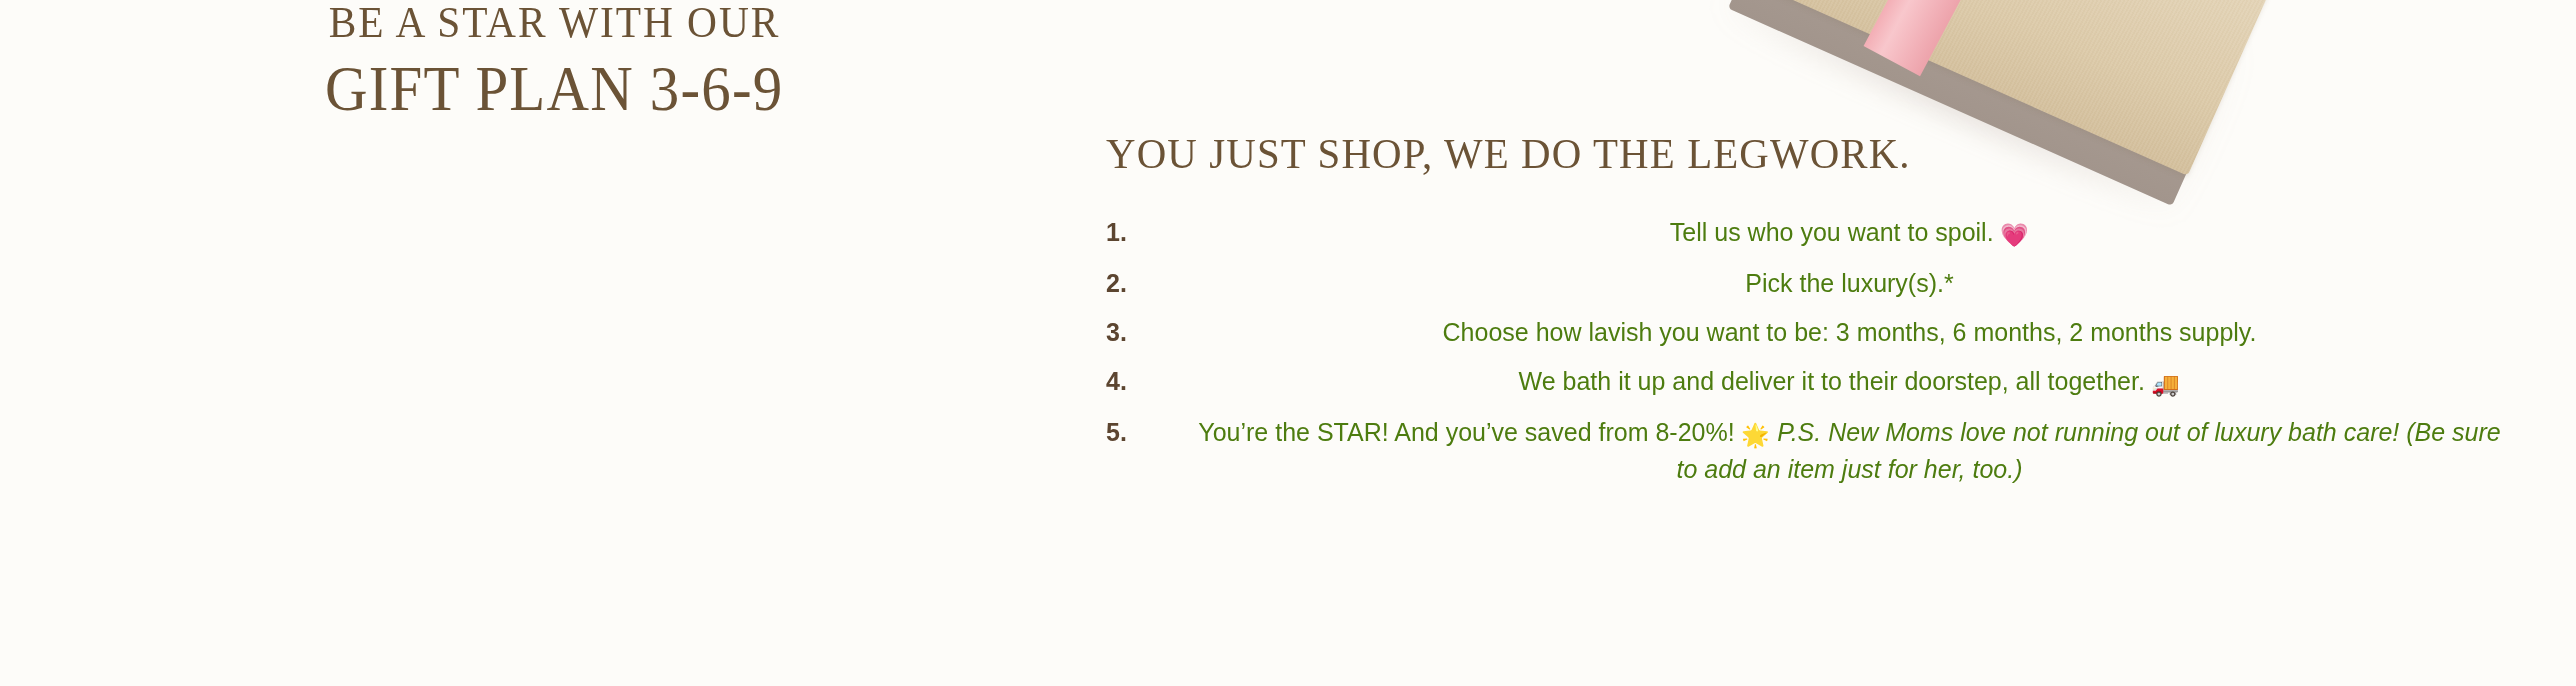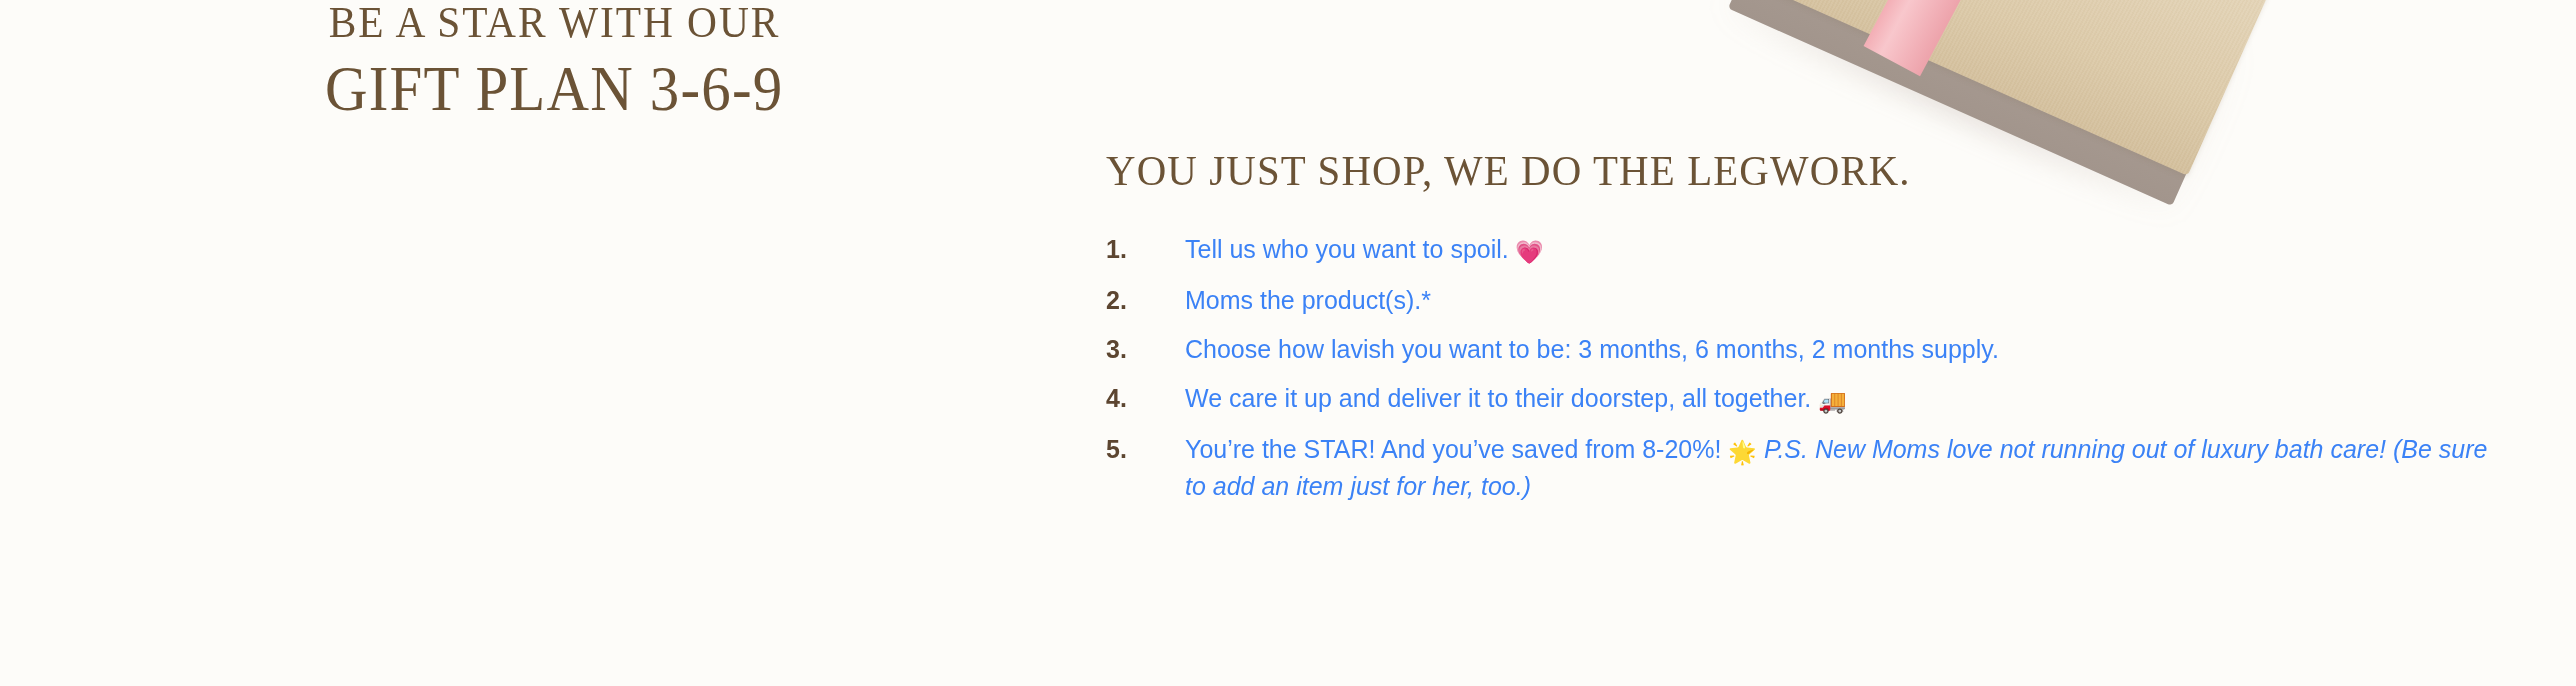--- a/index.html
+++ b/index.html
@@ -110,21 +110,21 @@
     line-height: 1.0;
     white-space: nowrap;
     margin: 0;
     transform: scaleX(0.92);
   }
 
   
   .right-block {
     position: absolute;
     left: 1106px;
-    top: 148px;
+    top: 131px;
     width: 1408px;
   }
   .right-heading {
     font-family: "Liberation Serif", "DejaVu Serif", serif;
     font-size: 43px;
     letter-spacing: 1.2px;
     color: #6B5336;
     line-height: 1.05;
     white-space: nowrap;
     margin: 0 0 39px 0;
@@ -152,21 +152,22 @@
     width: 79px;
     font-weight: bold;
     font-size: 25px;
     color: #5C4530;
     font-family: "Liberation Sans", sans-serif;
   }
   .step-text {
     flex: 1 1 auto;
     font-family: "Liberation Sans", sans-serif;
     font-size: 25px;
-    color: #3b82f6;
+    color: #4d7c0f;
+    text-align: center;
   }
   .emoji {
     font-family: "DejaVu Sans", sans-serif;
     font-size: 23px;
     vertical-align: -1.7px;
   }
   .ps-note {
     font-style: italic;
   }
 </style>
@@ -194,31 +195,31 @@
 
     <ol class="steps">
 
       <li class="step">
         <span class="step-num">1.</span>
         <span class="step-text"><span>Tell us who you want to spoil. </span><span class="emoji">💗</span></span>
       </li>
 
       <li class="step">
         <span class="step-num">2.</span>
-        <span class="step-text"><span>Moms the product(s).*</span></span>
+        <span class="step-text"><span>Pick the luxury(s).*</span></span>
       </li>
 
       <li class="step">
         <span class="step-num">3.</span>
         <span class="step-text"><span>Choose how lavish you want to be: 3 months, 6 months, 2 months supply.</span></span>
       </li>
 
       <li class="step">
         <span class="step-num">4.</span>
-        <span class="step-text"><span>We care it up and deliver it to their doorstep, all together. </span><span class="emoji">🚚</span></span>
+        <span class="step-text"><span>We bath it up and deliver it to their doorstep, all together. </span><span class="emoji">🚚</span></span>
       </li>
 
       <li class="step">
         <span class="step-num">5.</span>
         <span class="step-text"><span>You’re the STAR! And you’ve saved from 8-20%! </span><span class="emoji">🌟</span> <span class="ps-note">P.S. New Moms love not running out of luxury bath care! (Be sure to add an item just for her, too.)</span></span>
       </li>
 
     </ol>
   </div>
 

